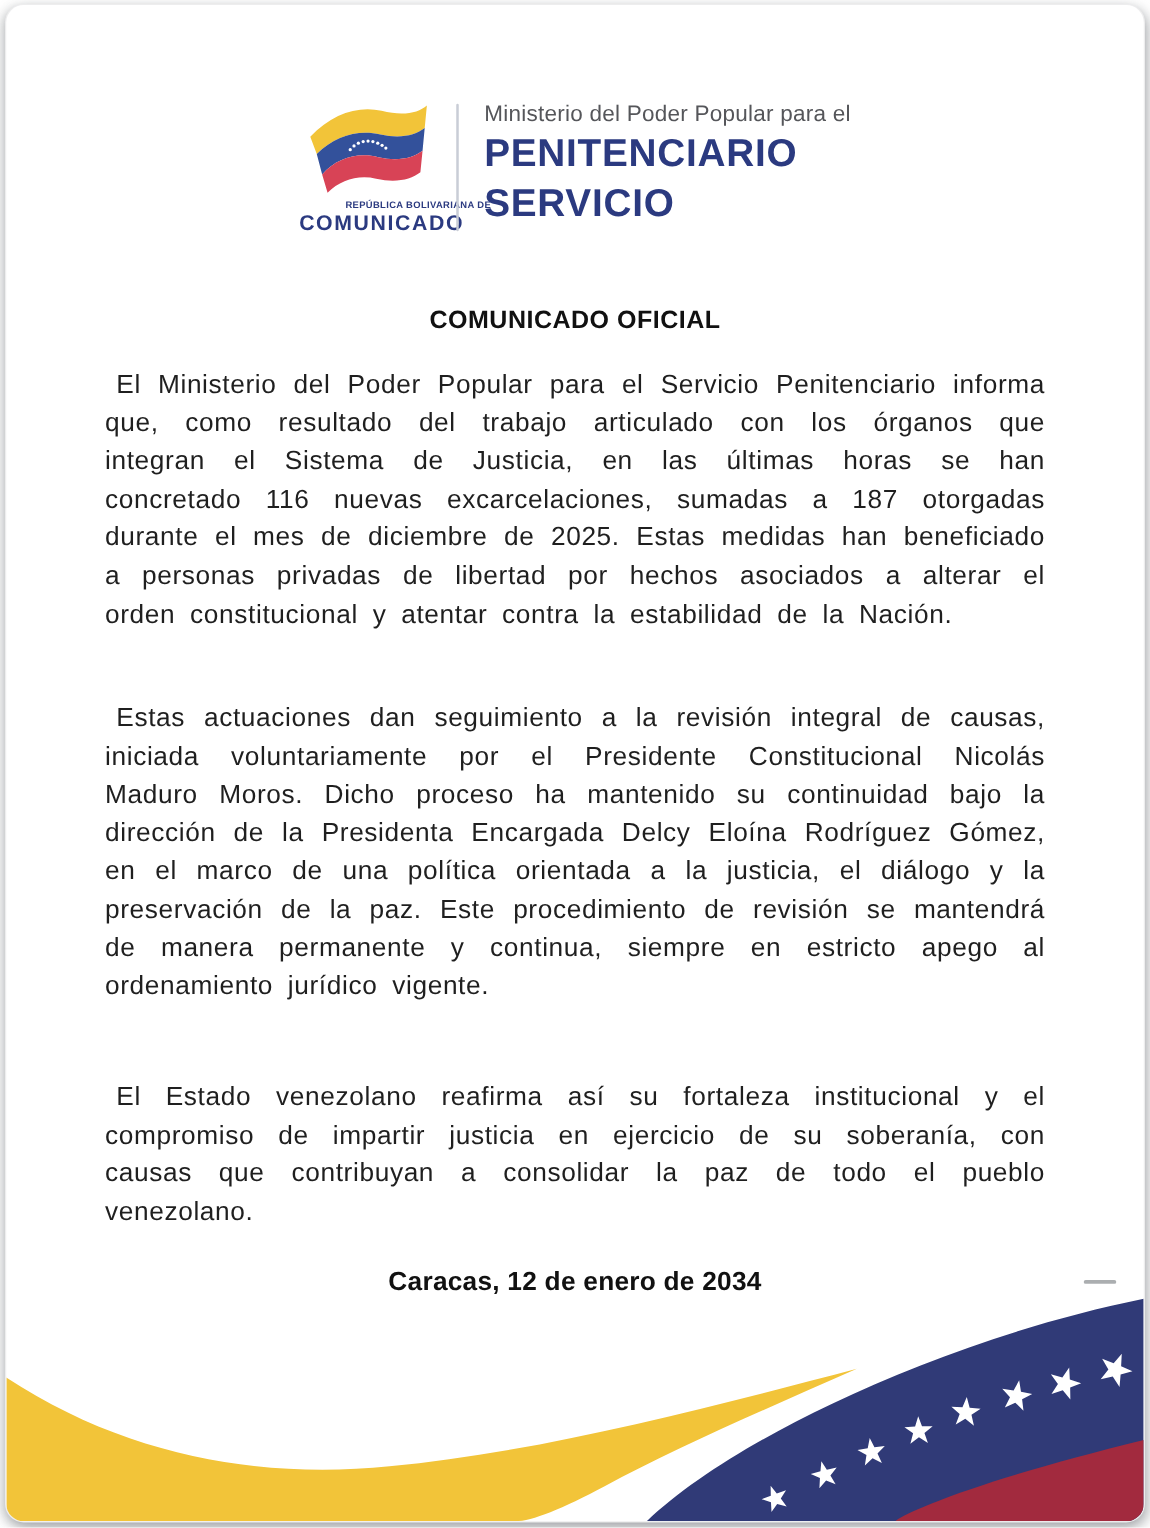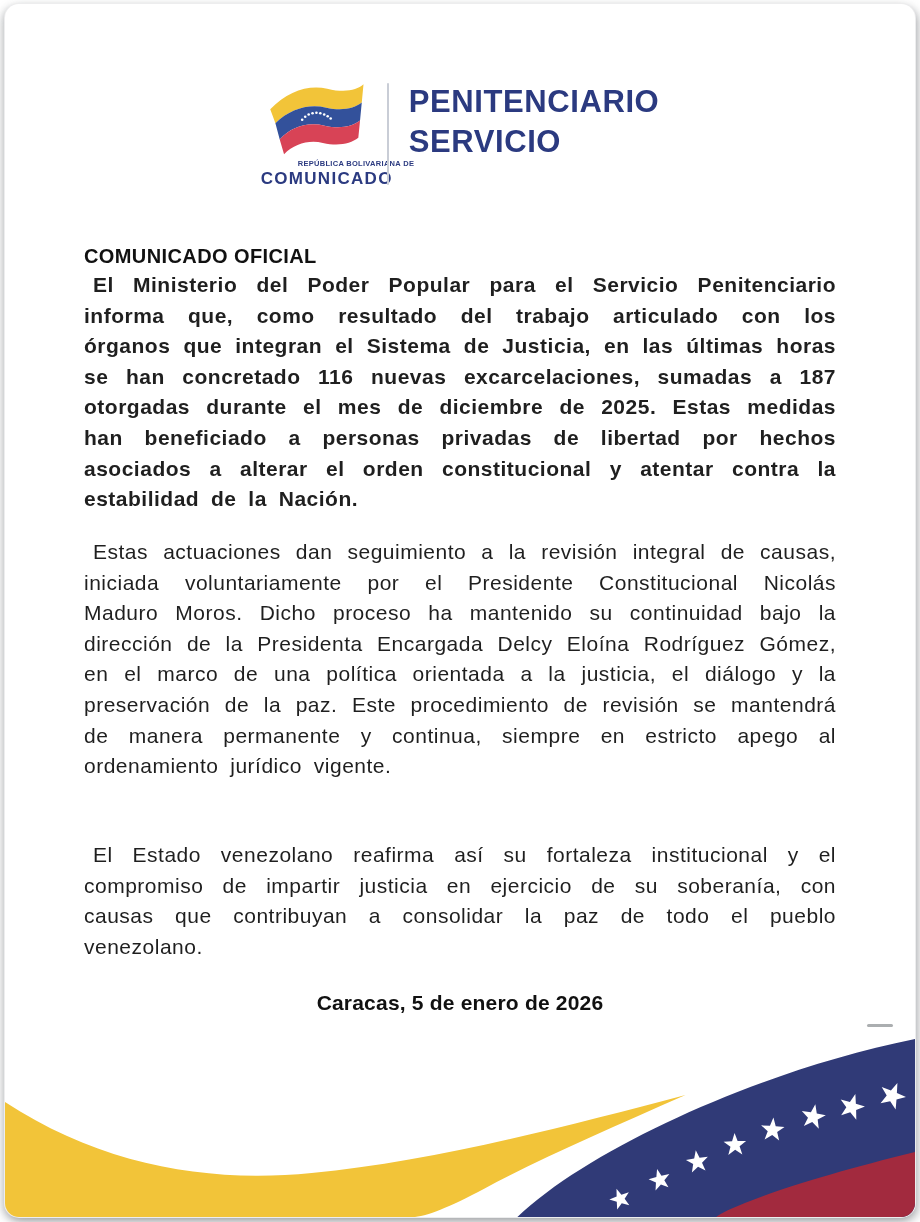--- a/index.html
+++ b/index.html
@@ -47,31 +47,31 @@
   .v-divider{width:2px;height:102px;background:#c9cdd6;margin:3px 20px 0 0;border-radius:1px;}
   .ministry-block{padding-top:1px;}
   .ministry-intro{font-size:18px;color:var(--intro-gray);letter-spacing:.2px;}
   .ministry-name{
     font-size:31px;font-weight:800;color:var(--brand-navy);
     line-height:38px;letter-spacing:.6px;margin-top:2px;
   }
   
   main{padding:0 79px;position:relative;z-index:2;}
   .doc-title{
-    text-align:left;font-size:20px;font-weight:800;
+    text-align:center;font-size:20px;font-weight:800;
     letter-spacing:.4px;color:#111;margin:56px 0 0 0;
   }
   .para{
     font-size:21px;line-height:30.6px;
     text-align:justify;text-indent:9px;
     color:var(--text-color);
     letter-spacing:.5px;word-spacing:5.5px;
     margin:0;overflow:hidden;hyphens:none;
   }
-  .para-1{margin-top:2px;height:245px;font-weight:bold;}
+  .para-1{margin-top:25px;height:245px;}
   .para-2{margin-top:22px;height:276px;}
   .para-3{margin-top:27px;height:123px;}
   .dateline{
     text-align:center;font-weight:800;font-size:21px;
     color:#111;margin:28px 0 0 0;letter-spacing:.2px;
   }
   
   .gray-dash{
     position:absolute;top:1020px;right:22px;
     width:26px;height:3px;border-radius:2px;
@@ -112,31 +112,32 @@
           <circle cx="77" cy="44.5" r="1.5"></circle>
         </g>
       </svg>
       <div class="country-caption">REPÚBLICA BOLIVARIANA DE</div>
       <div class="country-name">COMUNICADO</div>
     </div>
 
     <div class="v-divider"></div>
 
     <div class="ministry-block">
+      <div class="ministry-intro">Ministerio del Poder Popular para el</div>
       <div class="ministry-name">PENITENCIARIO</div>
       <div class="ministry-name">SERVICIO</div>
     </div>
   </header>
 
   <main>
     <h1 class="doc-title">COMUNICADO OFICIAL</h1>
     <p class="para para-1">El Ministerio del Poder Popular para el Servicio Penitenciario informa que, como resultado del trabajo articulado con los órganos que integran el Sistema de Justicia, en las últimas horas se han concretado 116 nuevas excarcelaciones, sumadas a 187 otorgadas durante el mes de diciembre de 2025. Estas medidas han beneficiado a personas privadas de libertad por hechos asociados a alterar el orden constitucional y atentar contra la estabilidad de la Nación.</p>
     <p class="para para-2">Estas actuaciones dan seguimiento a la revisión integral de causas, iniciada voluntariamente por el Presidente Constitucional Nicolás Maduro Moros. Dicho proceso ha mantenido su continuidad bajo la dirección de la Presidenta Encargada Delcy Eloína Rodríguez Gómez, en el marco de una política orientada a la justicia, el diálogo y la preservación de la paz. Este procedimiento de revisión se mantendrá de manera permanente y continua, siempre en estricto apego al ordenamiento jurídico vigente.</p>
     <p class="para para-3">El Estado venezolano reafirma así su fortaleza institucional y el compromiso de impartir justicia en ejercicio de su soberanía, con causas que contribuyan a consolidar la paz de todo el pueblo venezolano.</p>
-    <p class="dateline">Caracas, 5 de enero de 2026</p>
+    <p class="dateline">Caracas, 12 de enero de 2034</p>
   </main>
 
   <div class="gray-dash"></div>
 
   <svg class="footer-waves" viewBox="0 0 920 200" preserveAspectRatio="none" aria-hidden="true">
     <defs>
       <polygon id="star-shape" points="0,-12 2.8,-3.9 11.4,-3.7 4.6,1.5 7.1,9.7 0,4.8 -7.1,9.7 -4.6,1.5 -11.4,-3.7 -2.8,-3.9"></polygon>
     </defs>
     <path class="f-blue" d="M920,22 C830,40 740,72 668,106 C606,135 552,168 518,200 L920,200 Z"></path>
     <path class="f-red" d="M920,135 C850,152 788,170 748,186 C733,192 724,196 719,200 L920,200 Z"></path>

